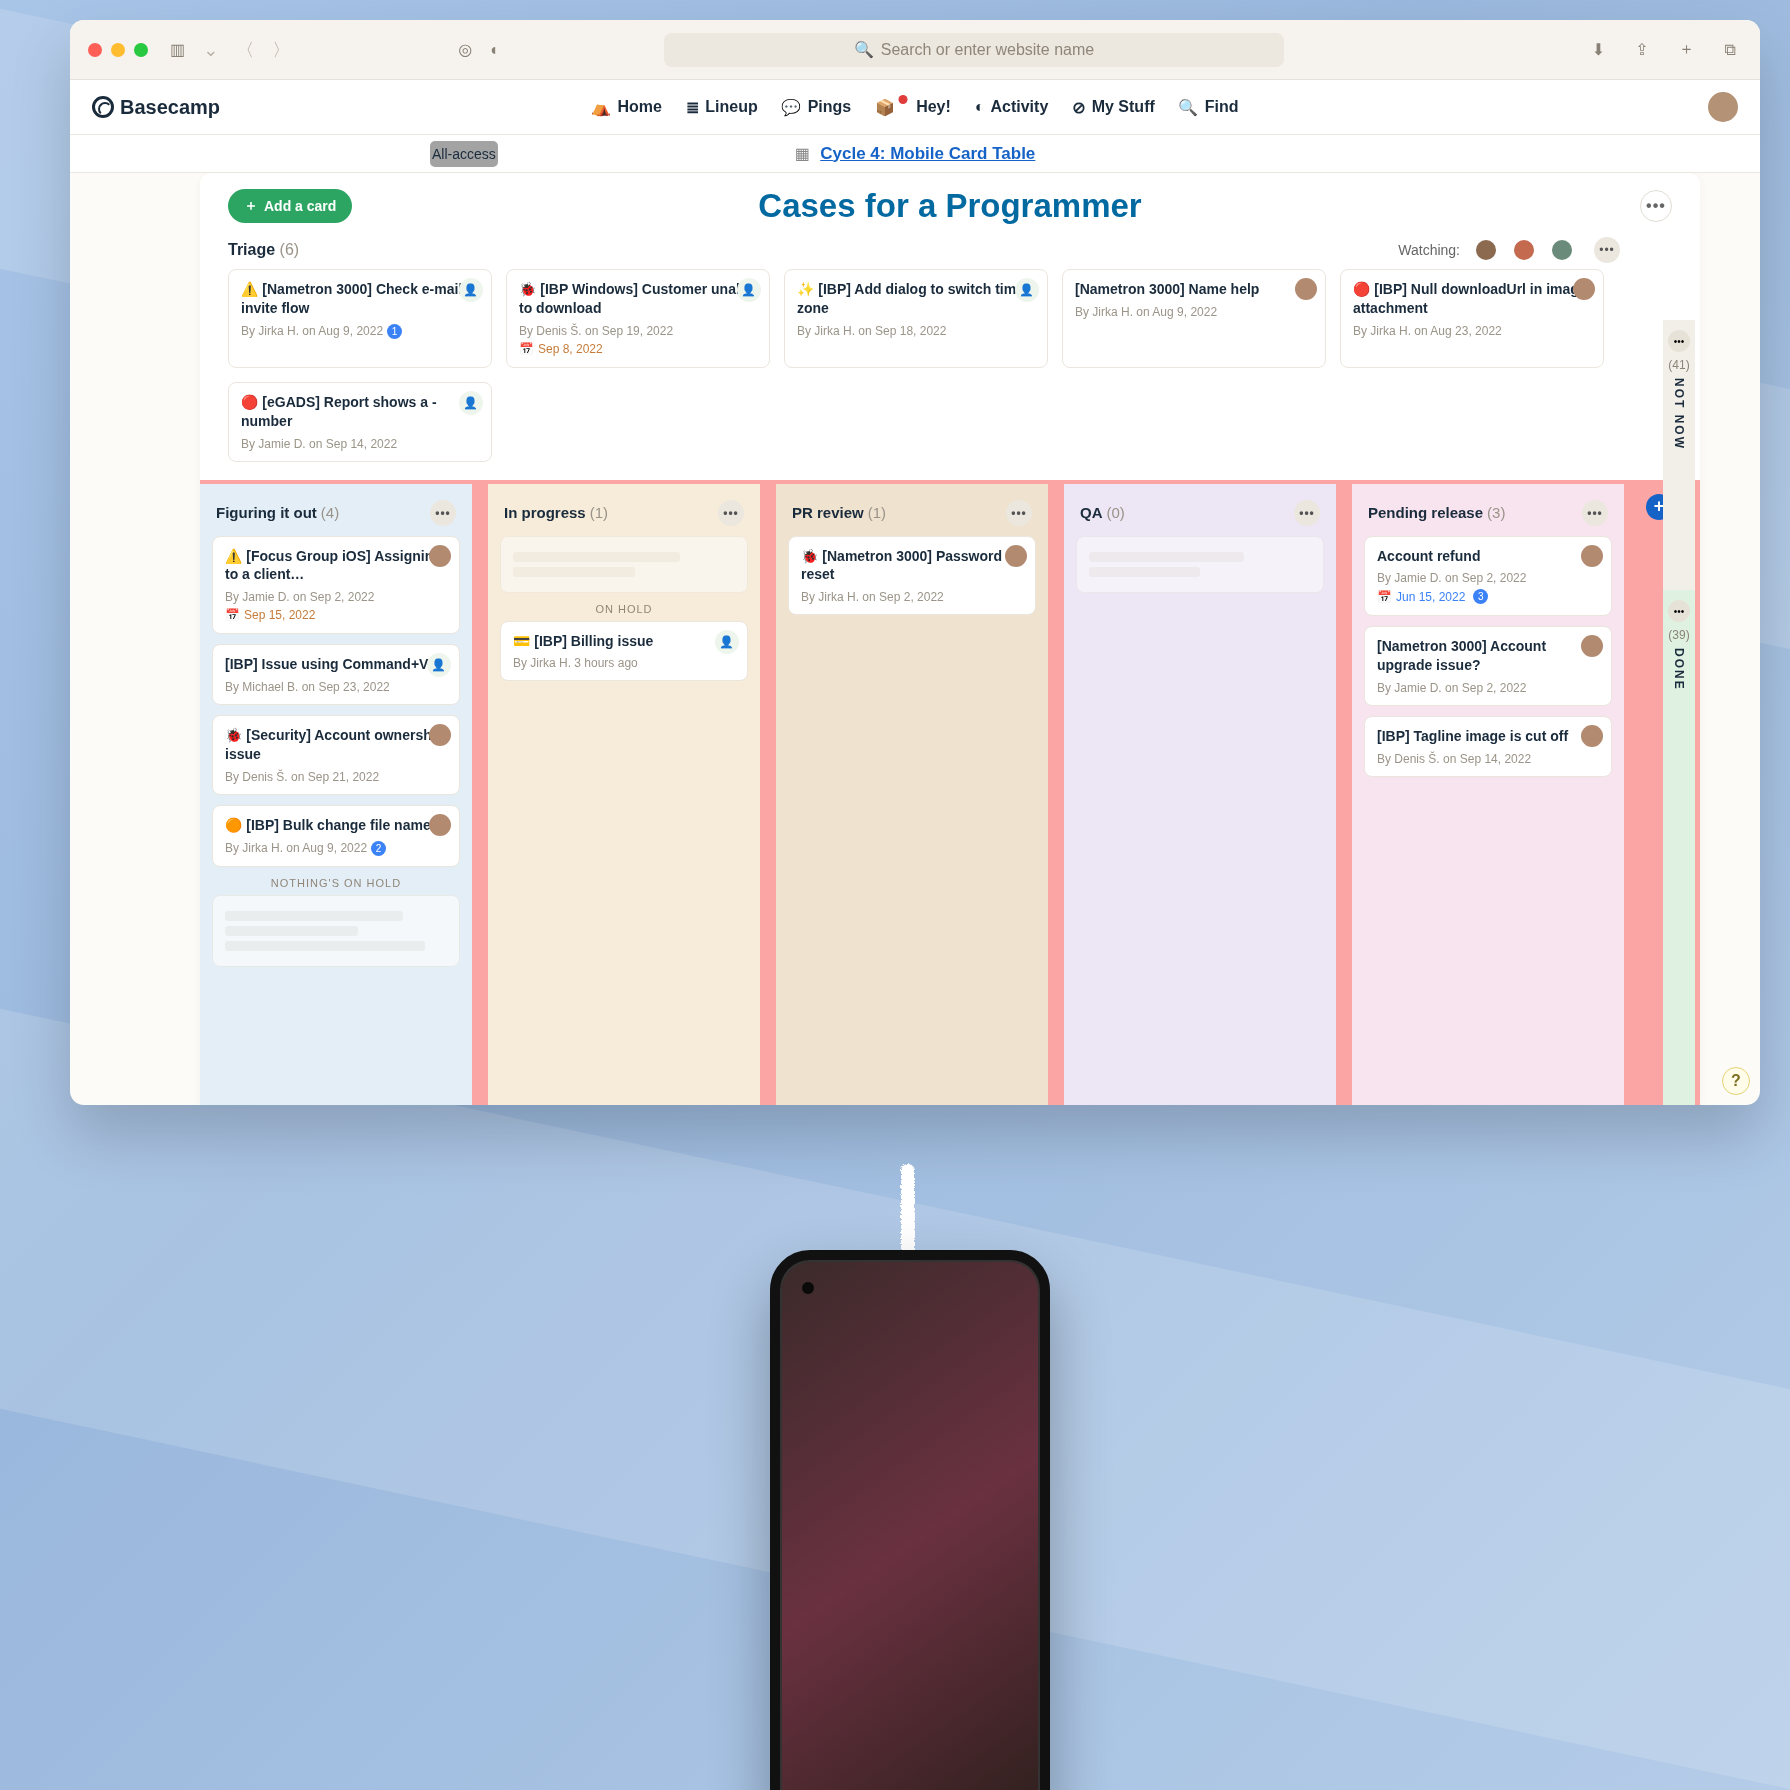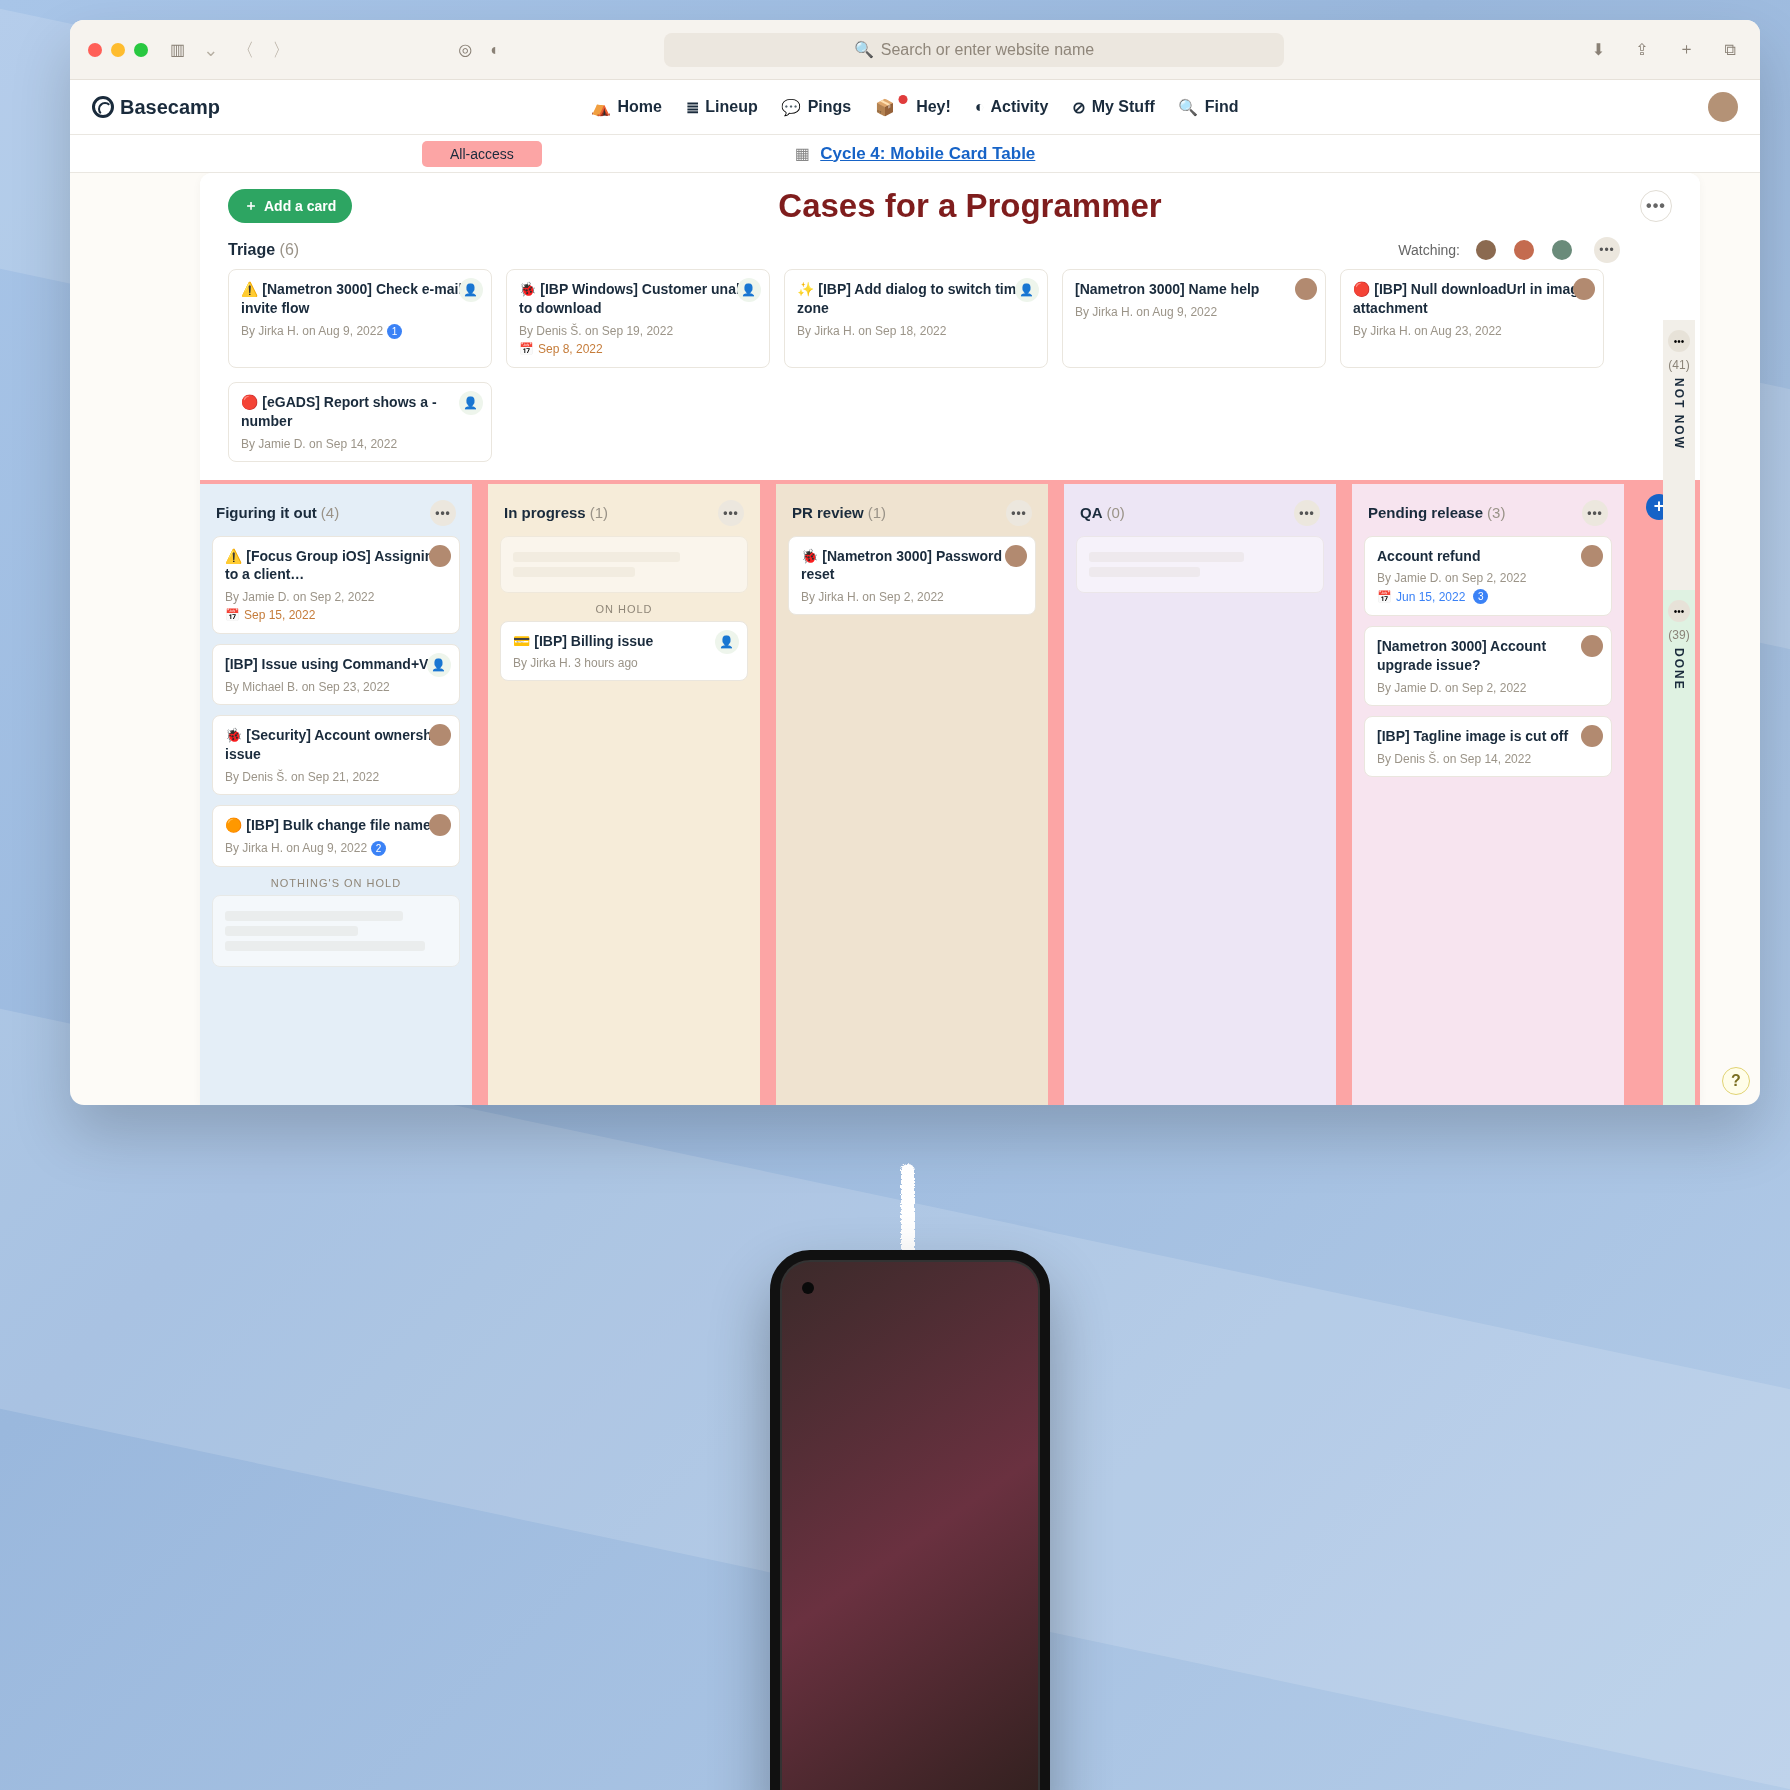--- a/index.html
+++ b/index.html
@@ -71,23 +71,23 @@
 
   .submenu {
     height: 38px;
     background:#fff;
     display:flex; align-items:center; justify-content:center;
     gap: 18px;
     border-bottom: 1px solid #eae7e1;
     position:relative;
   }
   .all-access {
-    position:absolute; left:352px; top:6px;
-    background:#fca5a5; color:#1a2b3c; font-size:14px;
-    padding:5px 28px; border-radius:5px;
+    position:absolute; left:360px; top:6px;
+    background:#a3a3a3; color:#1a2b3c; font-size:14px;
+    padding:5px 2px; border-radius:5px;
   }
   .cycle-link { color:#1663c7; text-decoration:underline; font-size:17px; font-weight:600;margin-top:48px; }
   .cycle-ic { color:#888; margin-right:6px; }
 
   .page-title-row {
     background:#fff;
     padding: 16px 28px 8px;
     display:flex; align-items:center;
     position:relative;
   }
@@ -98,21 +98,21 @@
     box-shadow: 0 2px 10px rgba(0,0,0,0.04);
     flex:1;
     display:flex; flex-direction:column;
     overflow:hidden;
   }
   .add-card-btn {
     background:#2da562; color:#fff; border:none;
     border-radius: 20px; padding:8px 16px; font-size:14px;
     font-weight:600; display:flex; align-items:center; gap:6px;
   }
-  .page-title { position:absolute; left:50%; transform:translateX(-50%); font-size:33px; font-weight:800; color:#7f1d1d;margin-left:20px; }
+  .page-title { position:absolute; left:50%; transform:translateX(-50%); font-size:33px; font-weight:800; color:#0369a1; }
   .more-round { width:32px; height:32px; border:1px solid #e1ddd5; border-radius:50%; display:flex; align-items:center; justify-content:center; color:#666; margin-left:auto; font-weight:bold; letter-spacing:1px; }
 
   .triage-row {
     padding: 10px 28px 0;
     background:#fff;
     position:relative;
   }
   .triage-head { font-size:16px; font-weight:700; color:#1a2b3c; }
   .triage-head .cnt { color:#9a9388; font-weight:500; }
   .watching { position:absolute; right:80px; top:6px; display:flex; align-items:center; gap:20px; font-size:14px; color:#666; }

